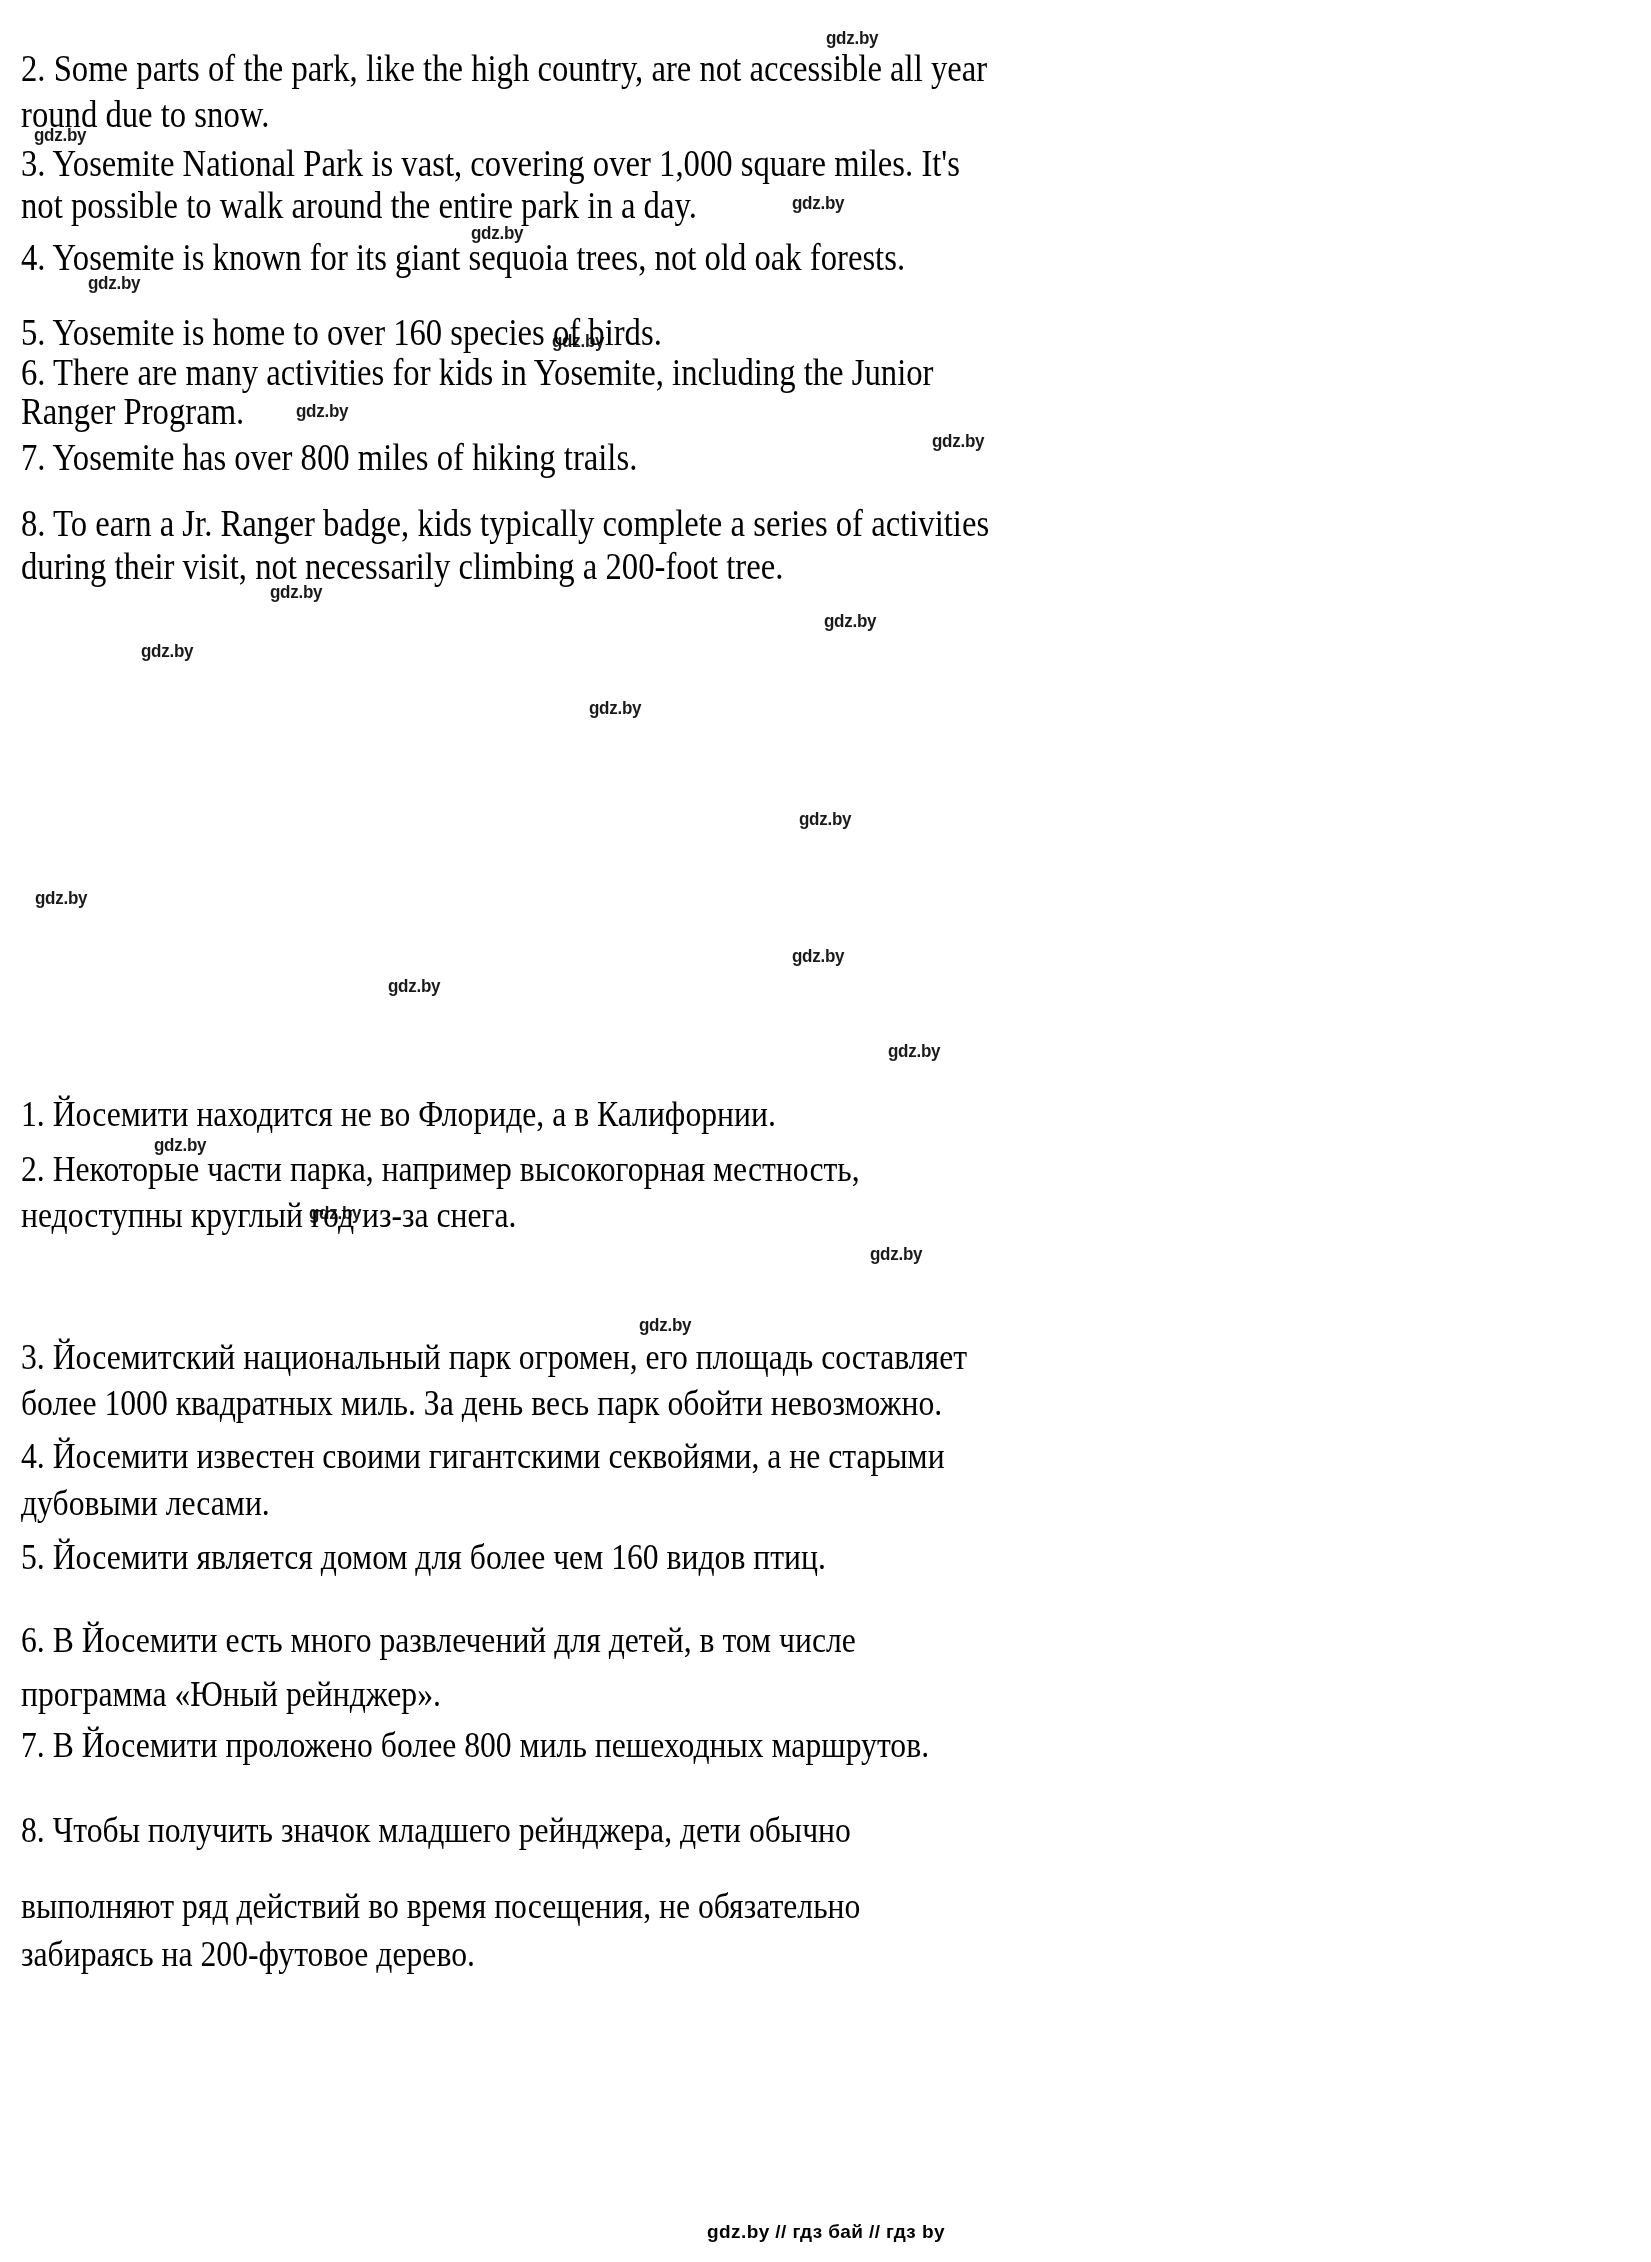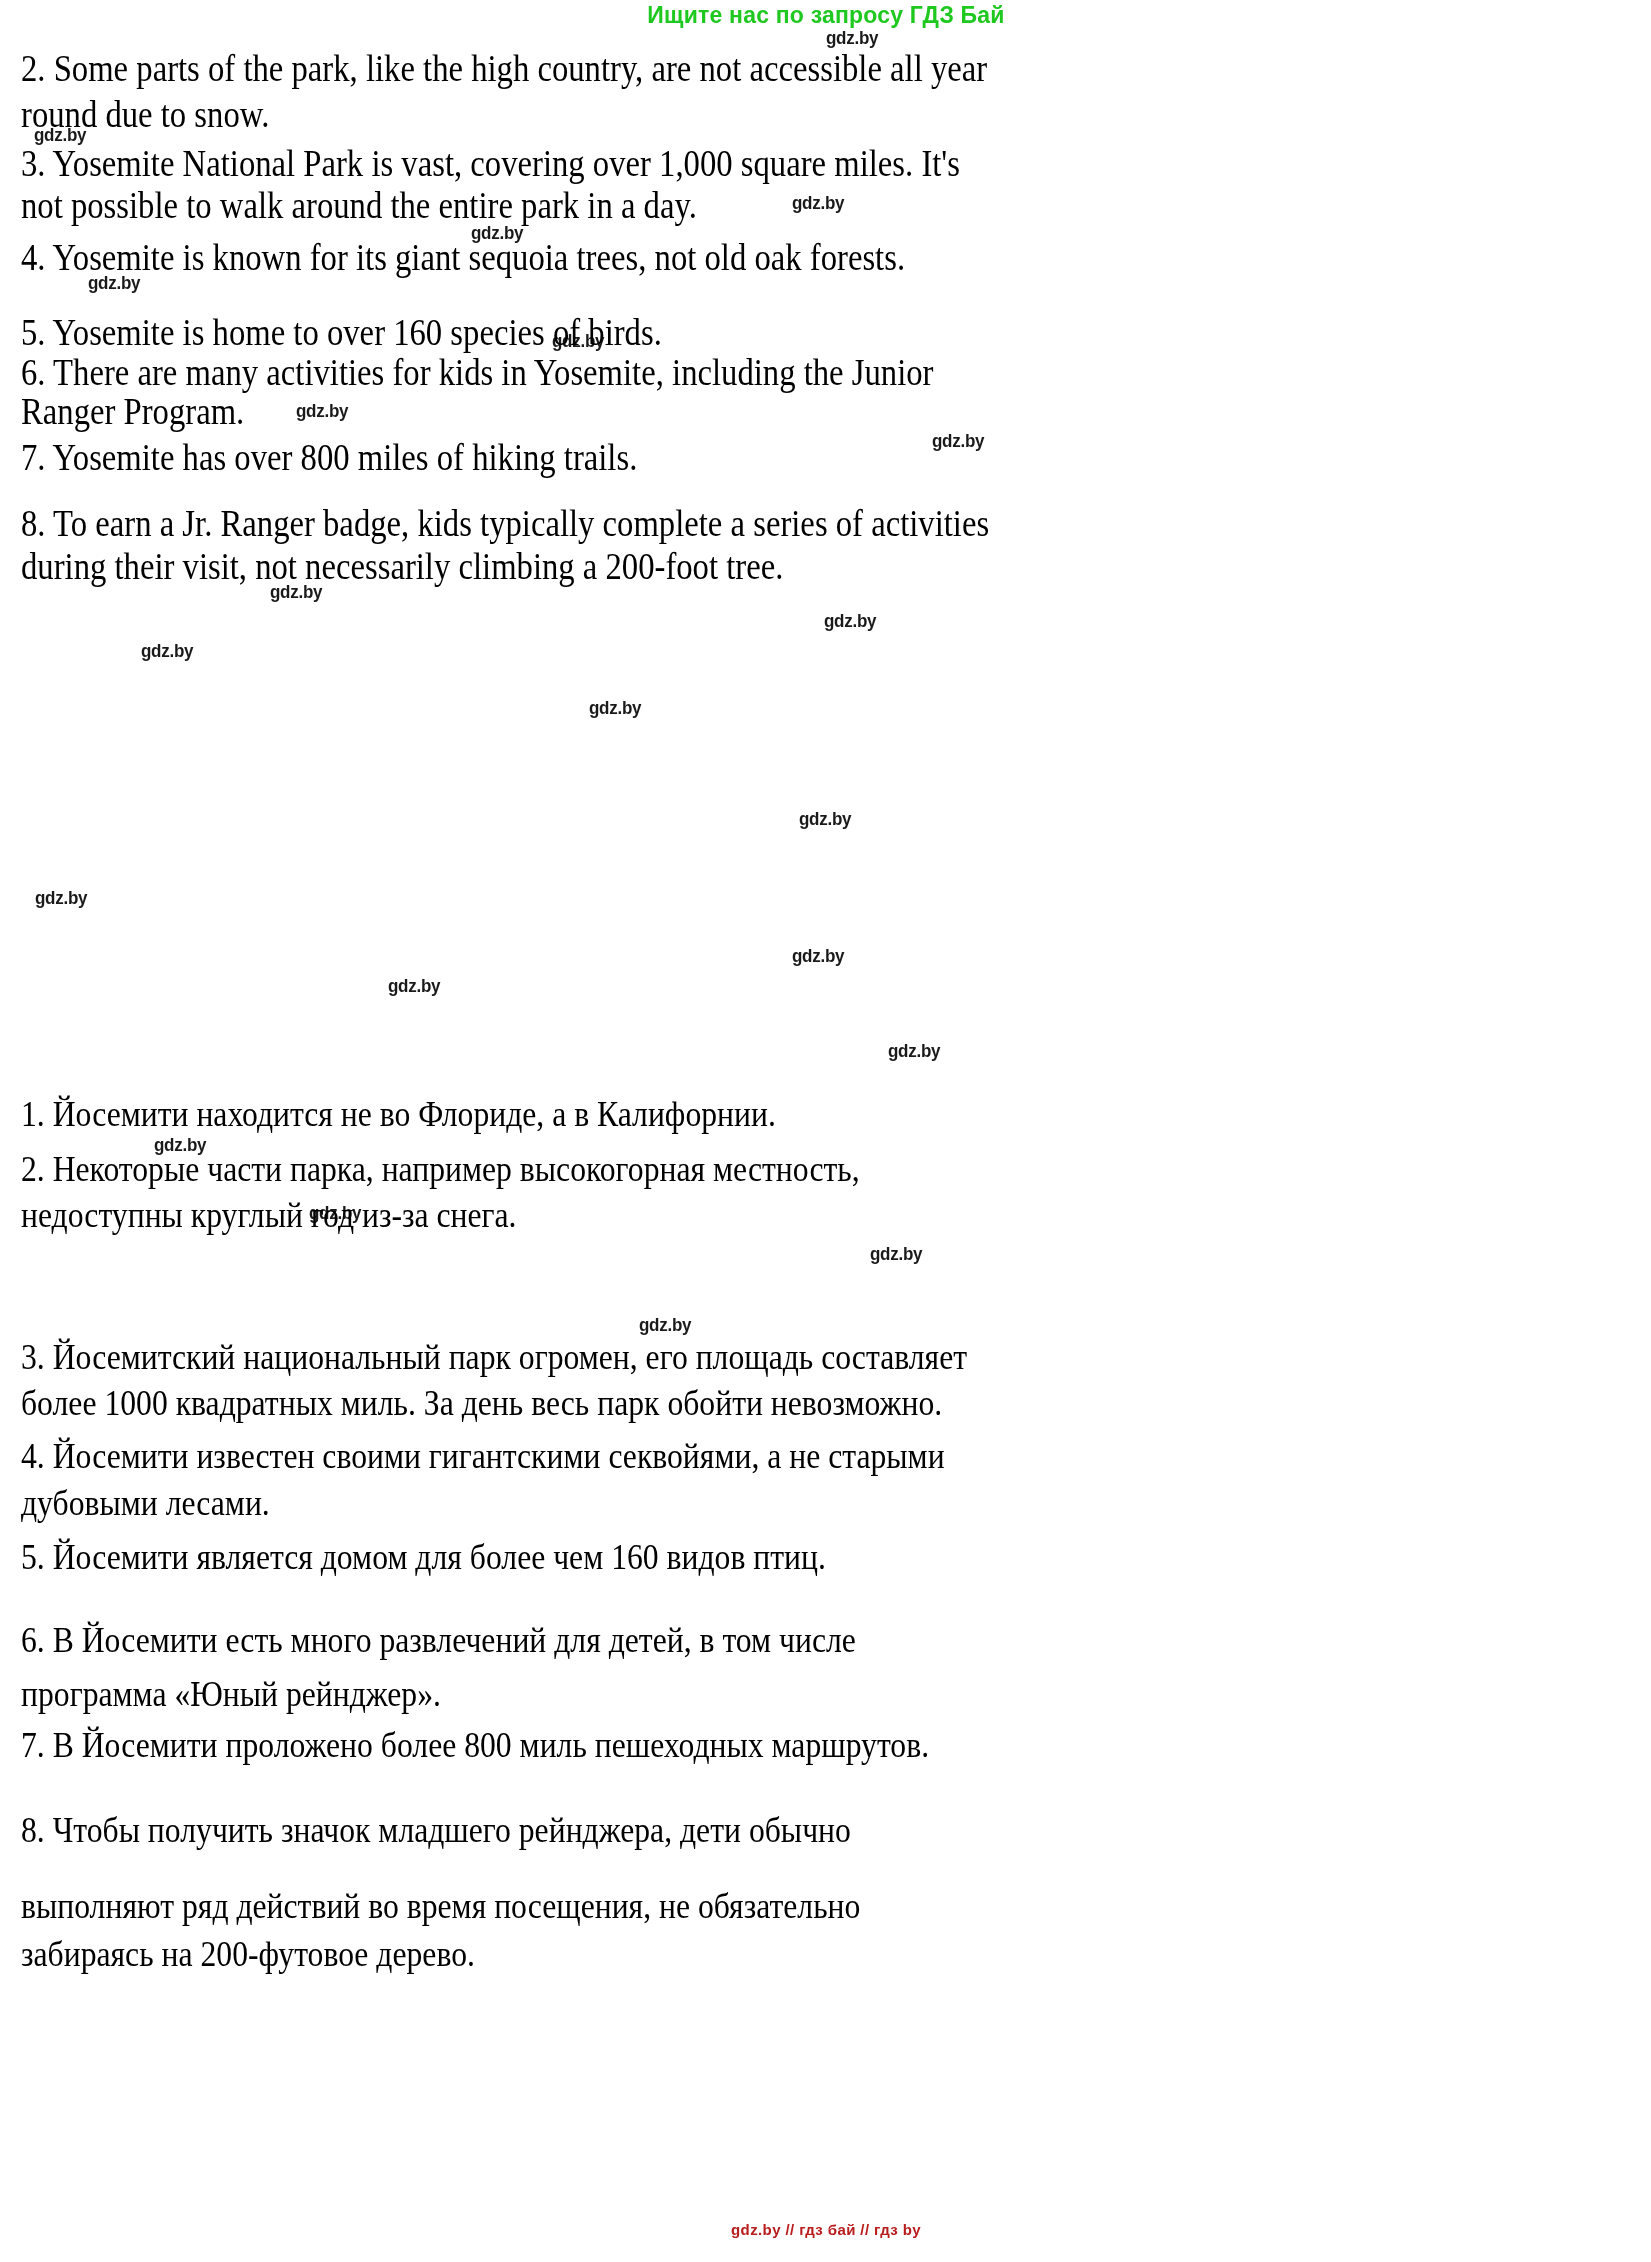--- a/index.html
+++ b/index.html
@@ -65,33 +65,32 @@
     transform: scaleX(0.88);
   }
 
   
   .site-footer {
     position: absolute;
     left: 0;
     width: 1652px;
     text-align: center;
     font-family: "Liberation Sans", "DejaVu Sans", sans-serif;
-    font-size: 15px;
+    font-size: 19px;
     font-weight: 700;
-    color: #b91c1c;
+    color: #000000;
     white-space: nowrap;
     letter-spacing: 0.4px;
   }
 </style>
 </head>
 <body>
 
 <div class="page">
 
-  <div class="site-header" style="top:1.8px;">Ищите нас по запросу ГДЗ Бай</div>
 
   <div id="wm-layer">
       <div class="wm" style="left: 826px; top: 26.5px;">gdz.by</div>
       <div class="wm" style="left: 34px; top: 124px;">gdz.by</div>
       <div class="wm" style="left: 792px; top: 192px;">gdz.by</div>
       <div class="wm" style="left: 471px; top: 222px;">gdz.by</div>
       <div class="wm" style="left: 88px; top: 272px;">gdz.by</div>
       <div class="wm" style="left: 552px; top: 330px;">gdz.by</div>
       <div class="wm" style="left: 296px; top: 400px;">gdz.by</div>
       <div class="wm" style="left: 932px; top: 430px;">gdz.by</div>

